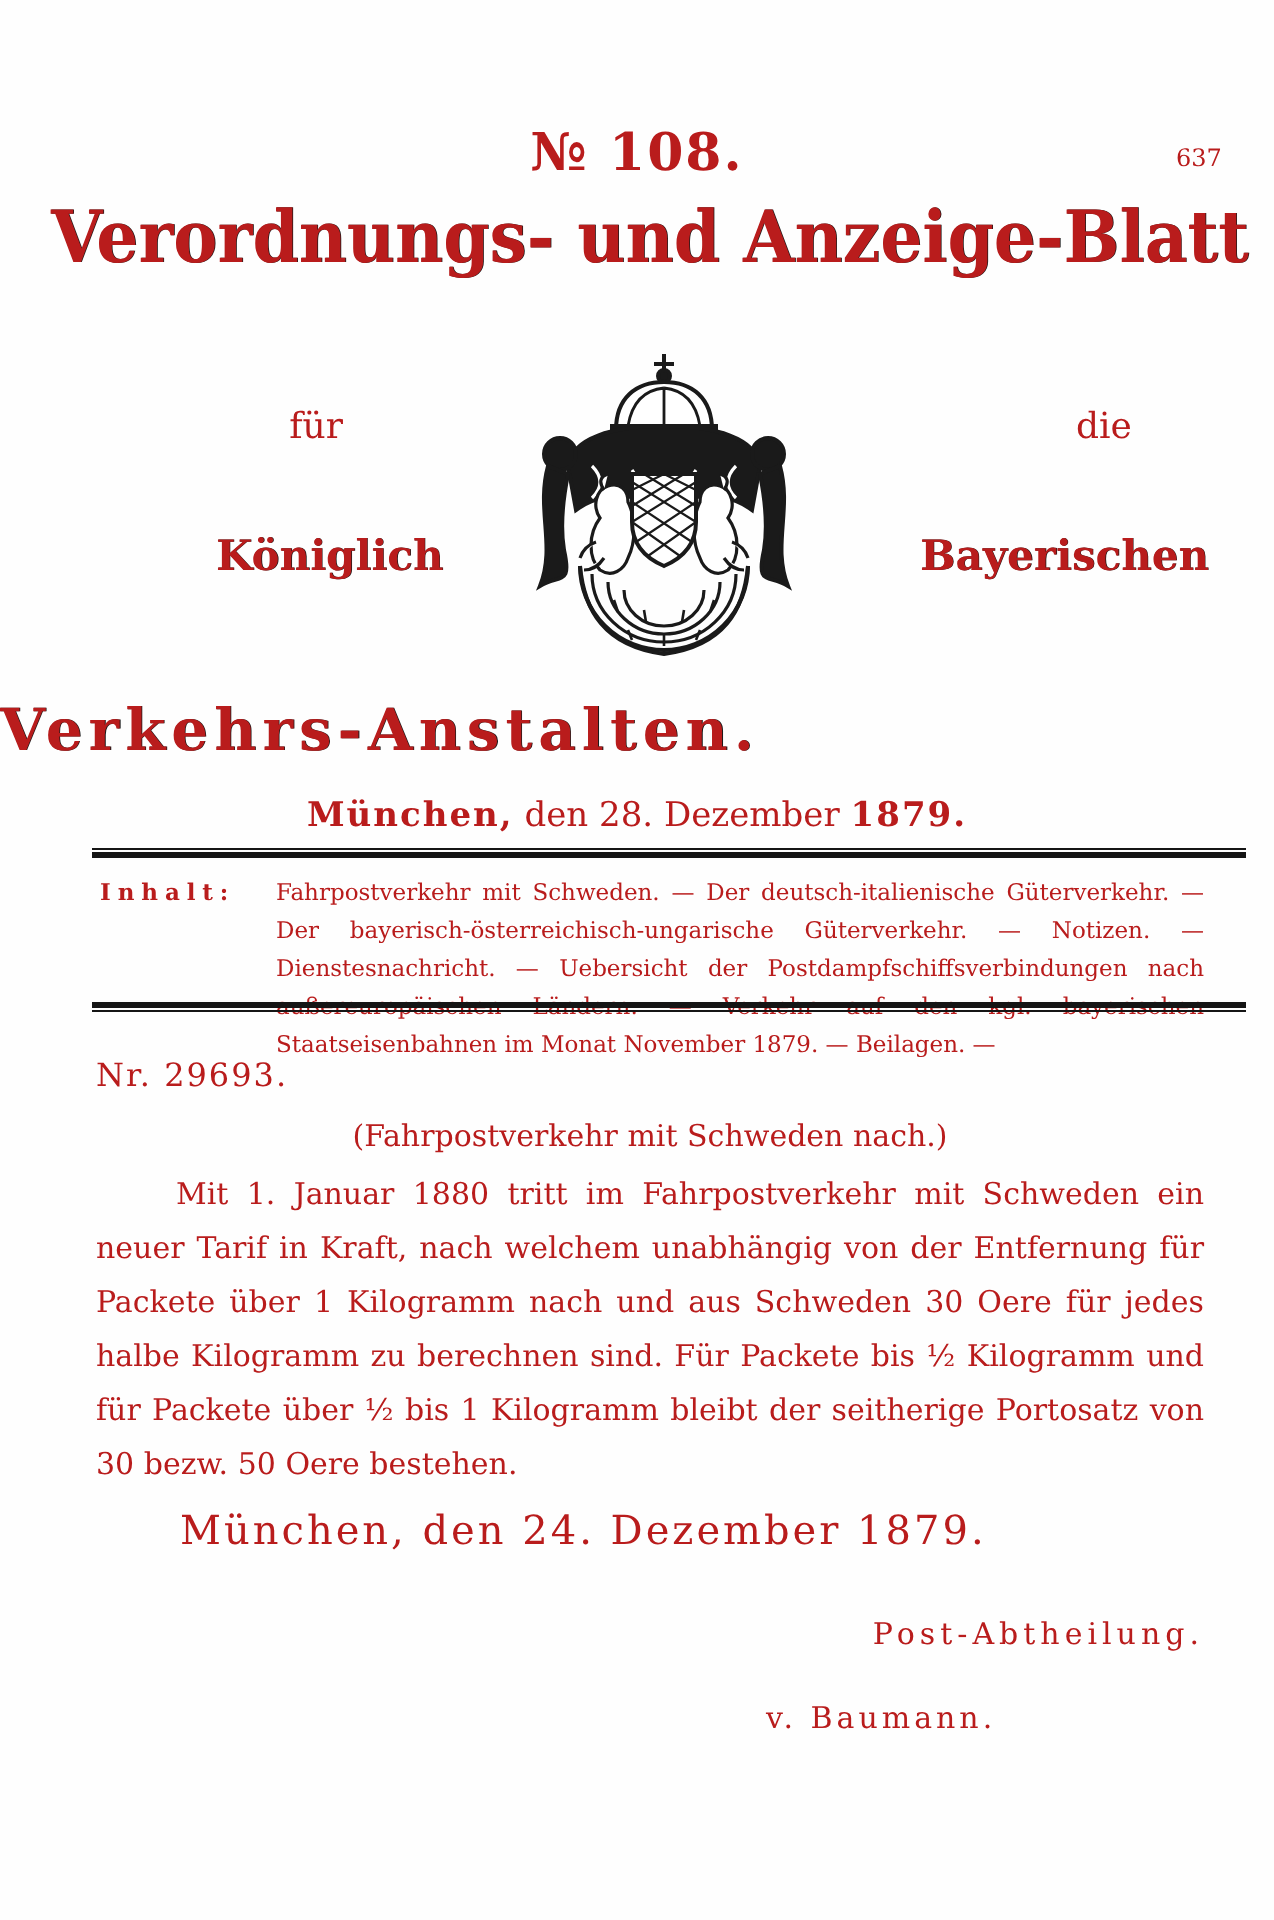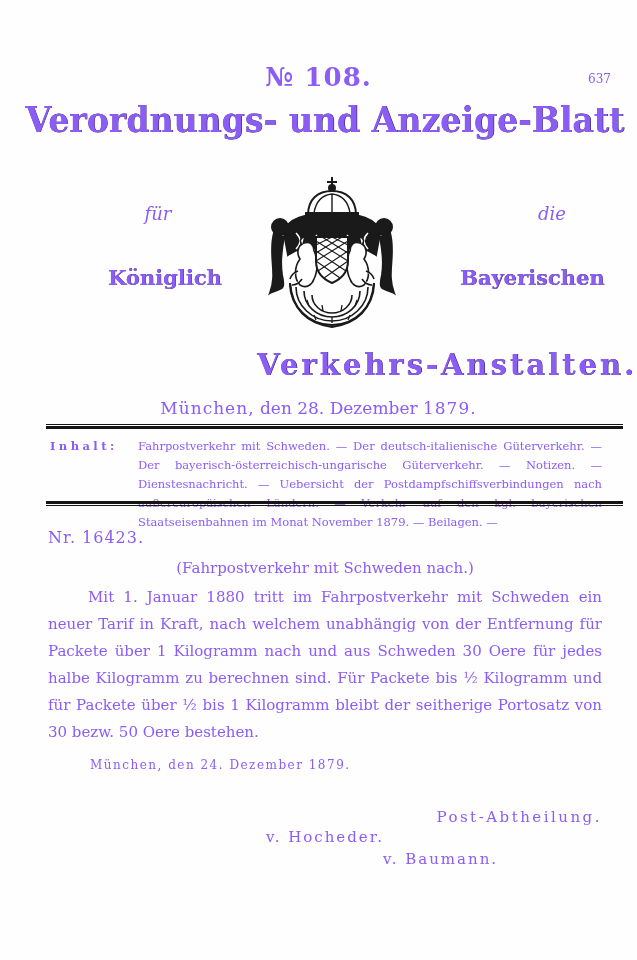--- a/index.html
+++ b/index.html
@@ -2,59 +2,59 @@
 <html><head>
 <meta charset="utf-8">
 <style>
   * { margin:0; padding:0; box-sizing:border-box; }
   html,body { background:#e8e8e8; }
   .page {
     position:relative;
     width:637px; height:960px;
     margin:0 auto;
     background:#fefefe;
-    color:#8b5cf6;
+    color:#b91c1c;
     font-family:"DejaVu Serif", serif;
     overflow:hidden;
   }
   
   .issue-line { position:absolute; top:62px; left:0; width:100%; text-align:center;
     font-size:26px; font-weight:bold; letter-spacing:1px; }
   .folio { position:absolute; top:72px; left:588px; font-size:12px; font-weight:normal;text-align:center; }
   .main-title { position:absolute; top:98px; left:0; width:100%; text-align:center;
     font-size:36px; font-weight:bold; white-space:nowrap;
     transform:scaleX(.92); transform-origin:center;
     text-shadow:0.4px 0 0 #1a1a1a; }
-  .mh-word { position:absolute; font-size:18px;font-style:italic; }
+  .mh-word { position:absolute; font-size:18px; }
   .mh-fur { top:203px; left:128px; width:60px; text-align:center; }
   .mh-die { top:203px; left:538px; width:60px; text-align:left; }
   .mh-big { position:absolute; font-size:21px; font-weight:bold; text-shadow:0.3px 0 0 #1a1a1a; }
   .mh-koeniglich { top:265px; left:108px; }
   .mh-bayerischen { top:265px; left:460px; }
   .emblem { position:absolute; top:175px; left:262px; width:140px; height:172px; }
-  .subtitle { position:absolute; top:348px; left:0; width:100%; text-align:right;
+  .subtitle { position:absolute; top:348px; left:0; width:100%; text-align:left;
     font-size:29px; font-weight:bold; letter-spacing:3px; text-shadow:0.4px 0 0 #1a1a1a; }
   .dateline { position:absolute; top:398px; left:0; width:100%; text-align:center; font-size:17px; }
-  .dateline .b { font-weight:normal; letter-spacing:1px; }
+  .dateline .b { font-weight:bold; letter-spacing:1px; }
   
   .rule { position:absolute; left:46px; width:577px; }
   .rule-1 { top:424px; border-top:1.5px solid #151515; border-bottom:3px solid #151515; height:5px; }
   .rule-2 { top:501px; border-top:3px solid #151515; border-bottom:1.5px solid #151515; height:5px; }
   
   .inhalt { position:absolute; top:437px; left:50px; width:552px; display:flex; font-size:11.5px; line-height:19px; }
   .inhalt-label { flex:0 0 88px; letter-spacing:.30em; font-weight:bold; white-space:nowrap; }
   .inhalt-text { flex:1; text-align:justify; }
   
   .article { position:absolute; top:524px; left:48px; width:554px; font-size:15px; line-height:27px; }
   .art-number { font-size:16px; letter-spacing:1px; }
   .art-subject { text-align:center; font-size:15px; margin-top:4px; margin-bottom:2px; }
   .para { text-align:justify; text-indent:40px; }
   .sig-area { position:relative; height:170px; margin-top:4px; }
   .sig-area > div { position:absolute; white-space:nowrap; }
-  .place-date { top:2px; left:42px; font-size:12px; letter-spacing:1.5px; }
+  .place-date { top:2px; left:42px; font-size:20px; letter-spacing:1.5px; }
   .sig-org { top:30px; left:0; width:100%; text-align:center; font-weight:bold;
     font-size:16.5px; letter-spacing:1px; text-shadow:0.3px 0 0 #1a1a1a; }
   .sig-dept { top:54px; left:0; width:100%; text-align:right; font-size:15px; letter-spacing:2.5px; }
   .sig-1 { top:74px; left:0; width:100%; text-align:center; font-size:15px; letter-spacing:2px; }
   .sig-2 { top:96px; left:335px; font-size:15px; letter-spacing:2px; }
 </style>
 </head>
 <body>
 
 <div class="page">
@@ -118,26 +118,25 @@
   <div class="rule rule-1"></div>
 
   <div class="inhalt">
     <div class="inhalt-label">Inhalt:</div>
     <div class="inhalt-text">Fahrpostverkehr mit Schweden. — Der deutsch-italienische Güterverkehr. — Der bayerisch-österreichisch-ungarische Güterverkehr. — Notizen. — Dienstesnachricht. — Uebersicht der Postdampfschiffsverbindungen nach außereuropäischen Ländern. — Verkehr auf den kgl. bayerischen Staatseisenbahnen im Monat November 1879. — Beilagen. —</div>
   </div>
 
   <div class="rule rule-2"></div>
 
   <div class="article">
-    <div class="art-number">Nr. 16423.</div>
+    <div class="art-number">Nr. 29693.</div>
     <div class="art-subject">(Fahrpostverkehr mit Schweden nach.)</div>
     <p class="para">Mit 1. Januar 1880 tritt im Fahrpostverkehr mit Schweden ein neuer Tarif in Kraft, nach welchem unabhängig von der Entfernung für Packete über 1 Kilogramm nach und aus Schweden 30 Oere für jedes halbe Kilogramm zu berechnen sind. Für Packete bis ½ Kilogramm und für Packete über ½ bis 1 Kilogramm bleibt der seitherige Portosatz von 30 bezw. 50 Oere bestehen.</p>
 
     <div class="sig-area">
       <div class="place-date">München, den 24. Dezember 1879.</div>
       <div class="sig-dept">Post-Abtheilung.</div>
-      <div class="sig-1">v. Hocheder.</div>
       <div class="sig-2">v. Baumann.</div>
 
     </div>
   </div>
 
 </div>
 
 </body></html>

